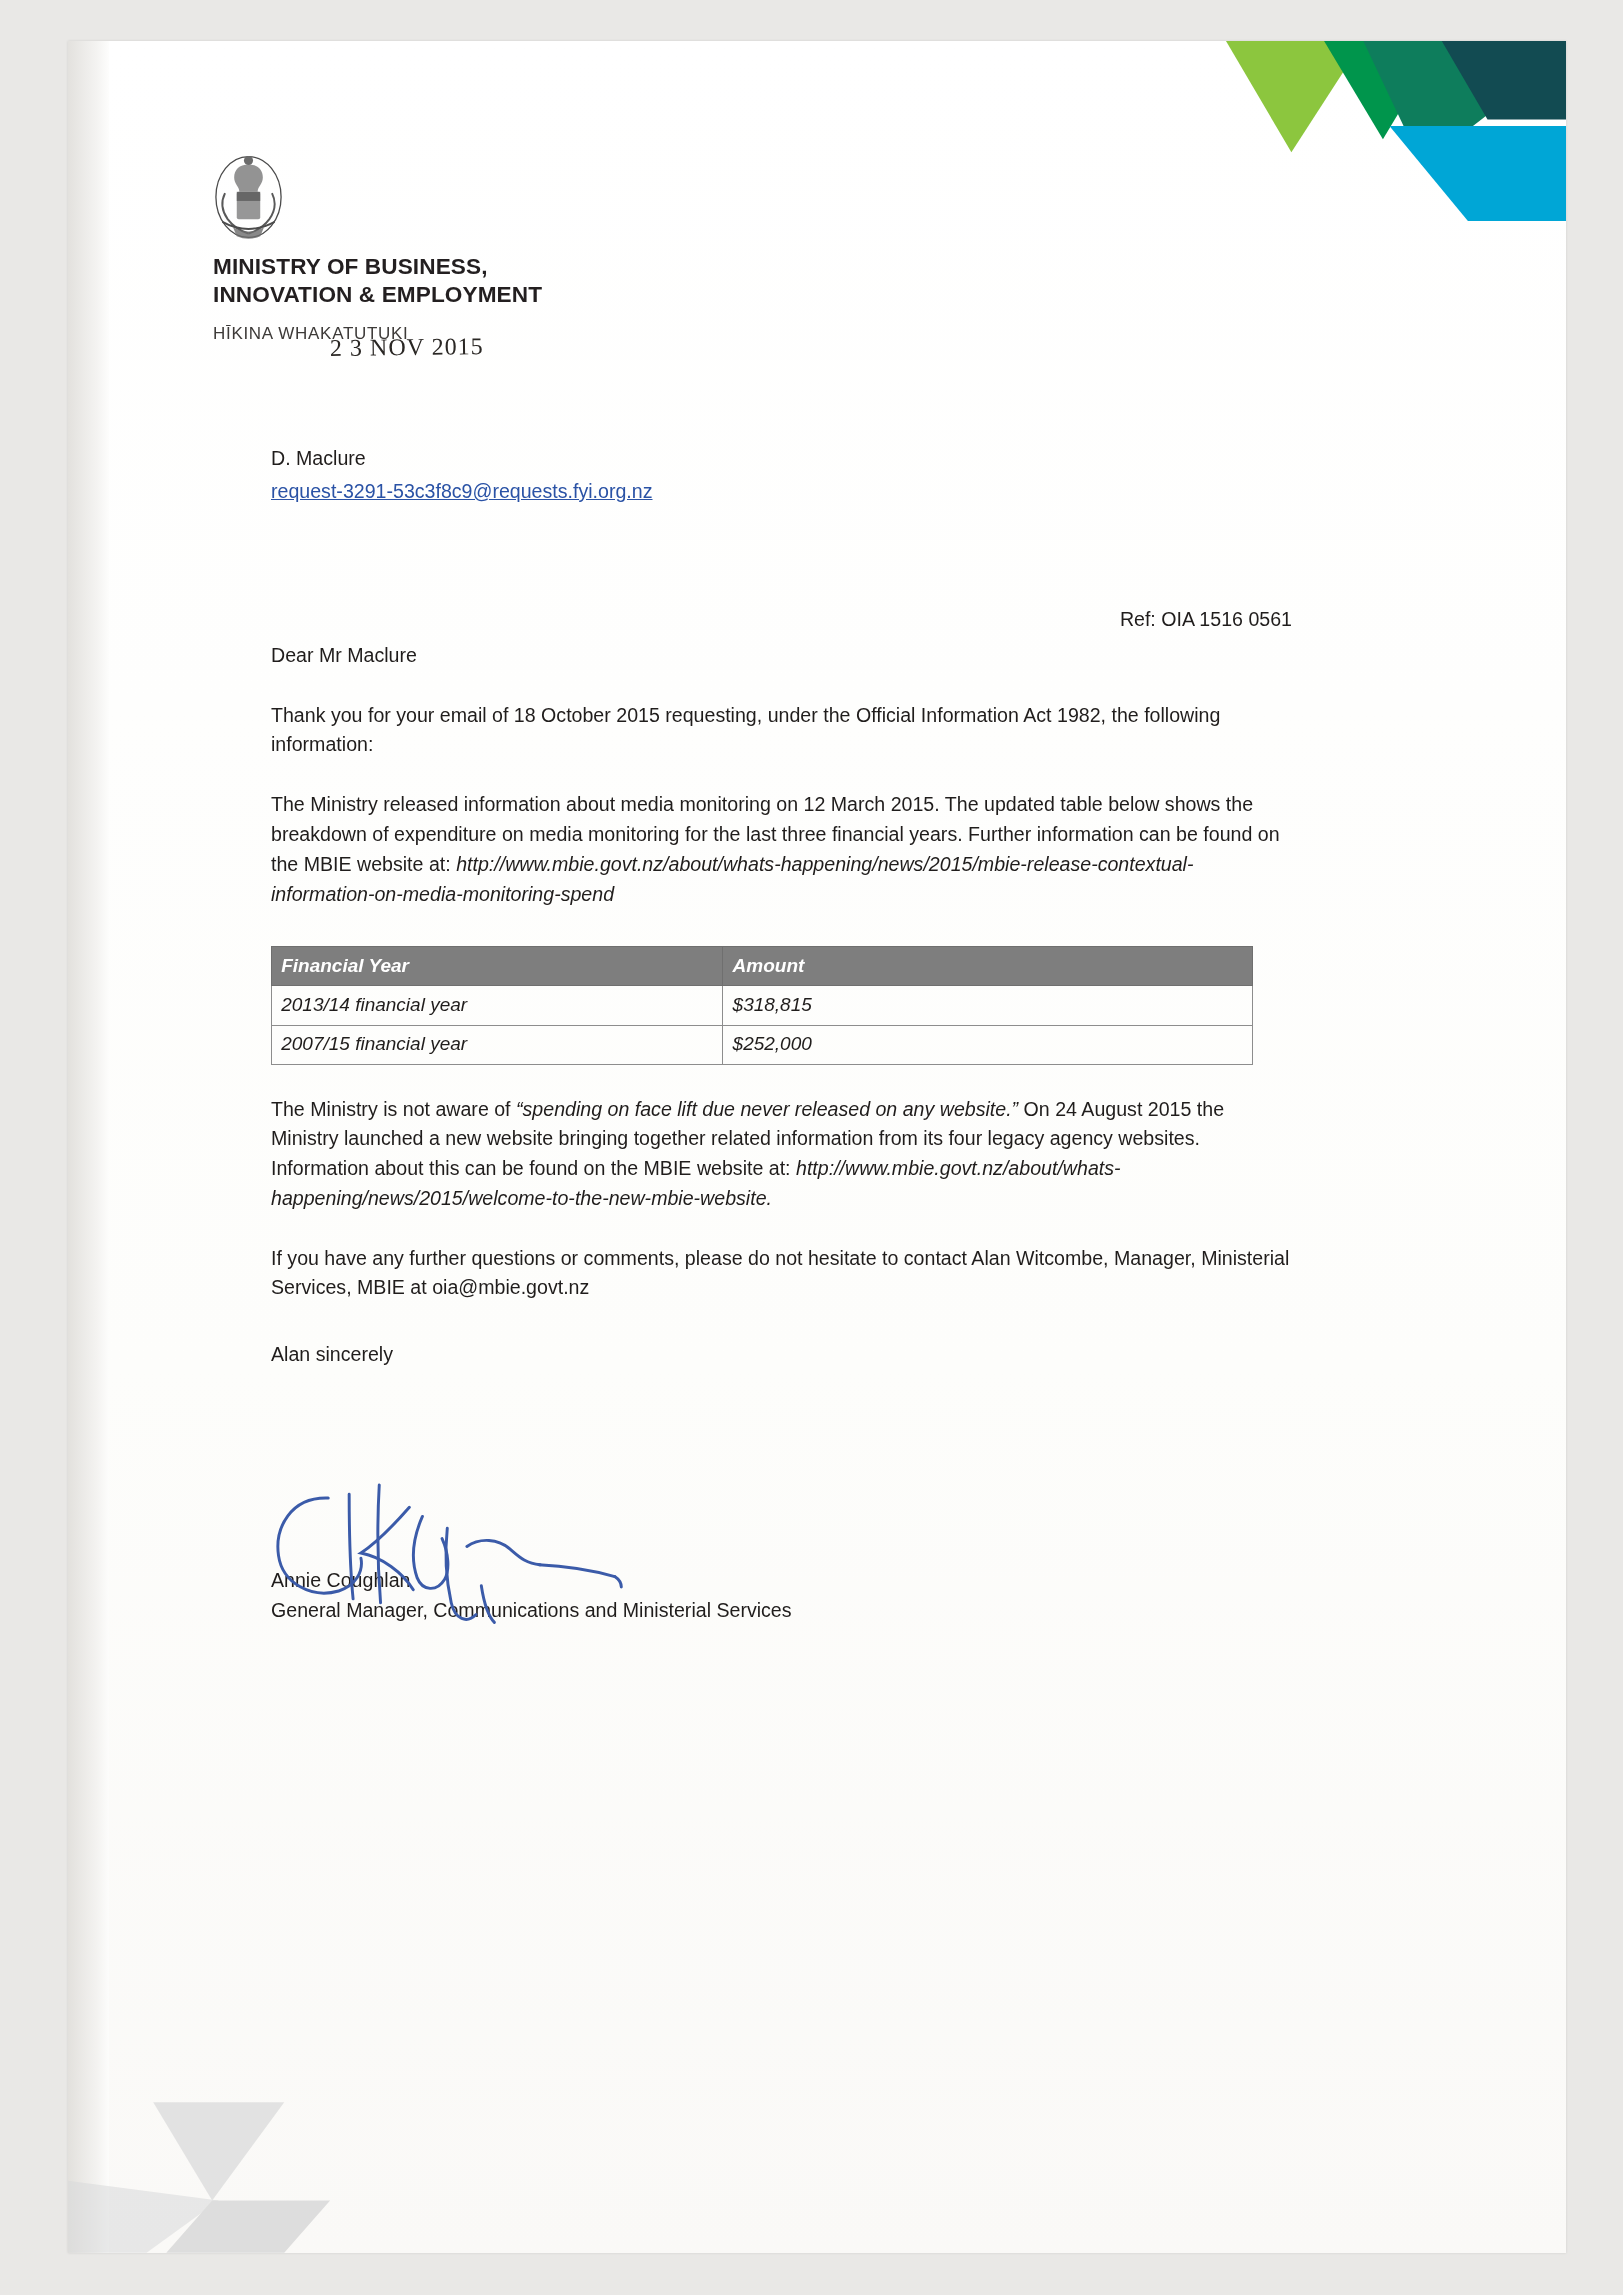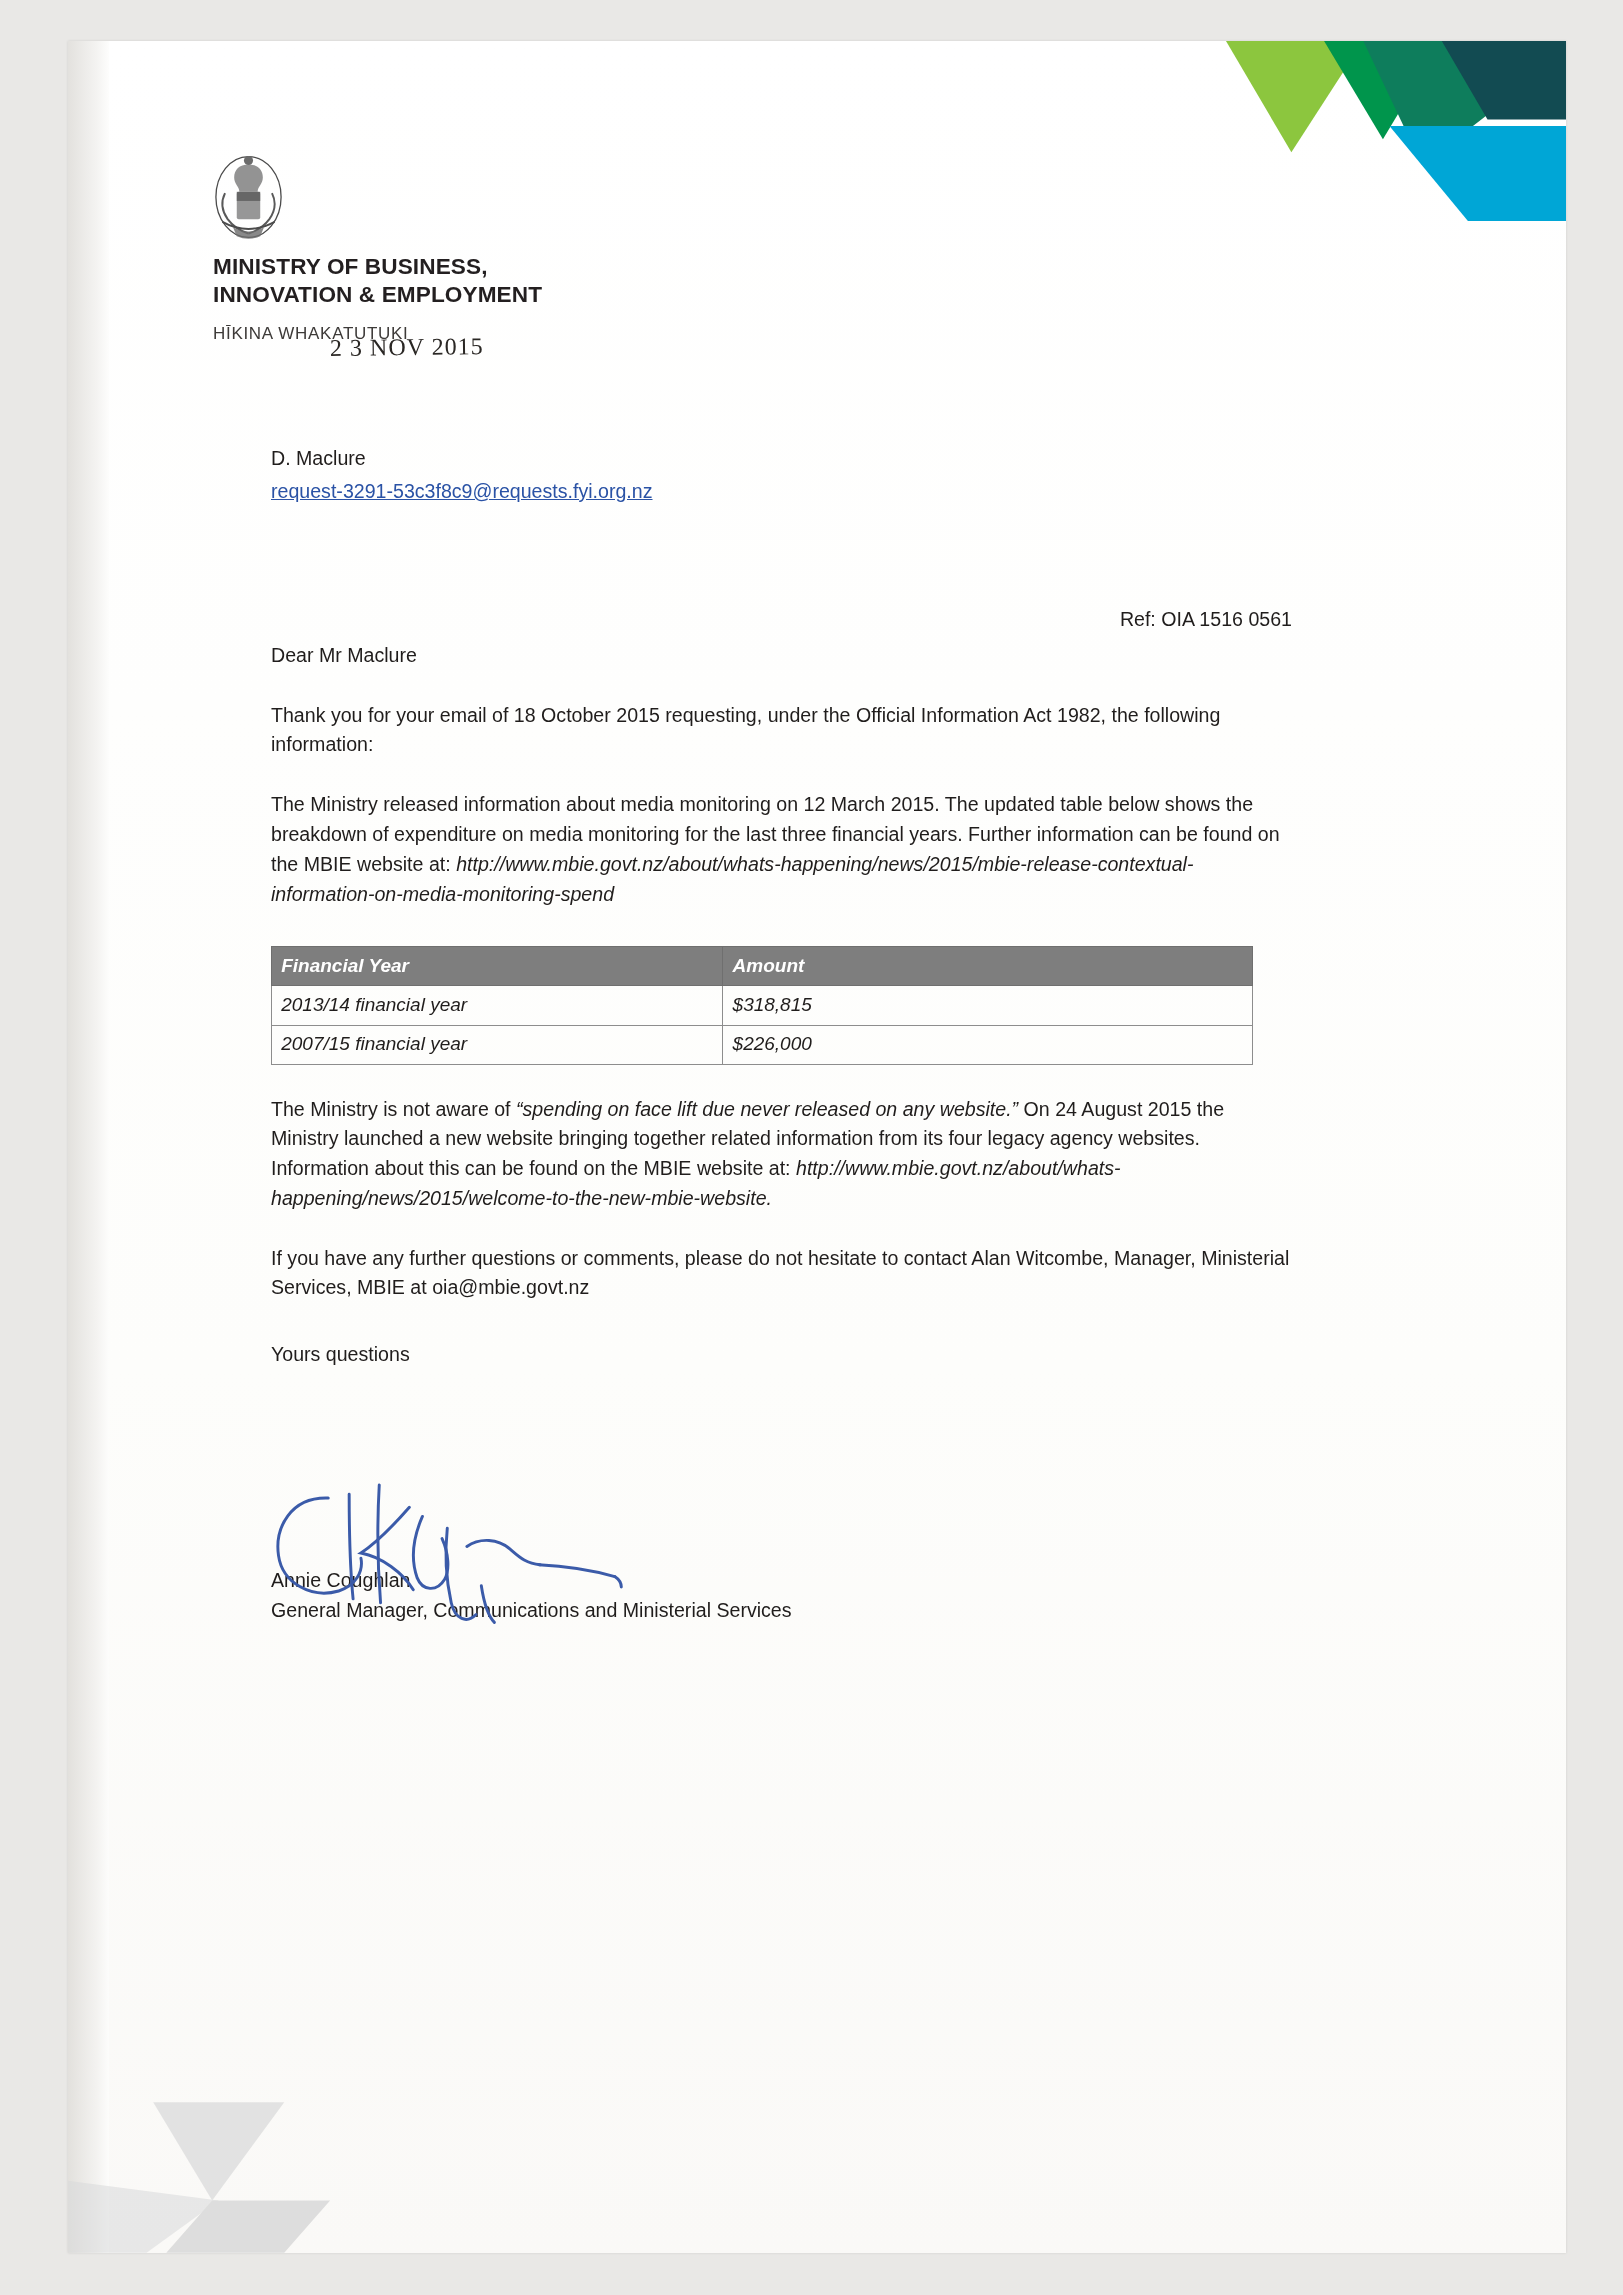--- a/index.html
+++ b/index.html
@@ -251,32 +251,32 @@
             <th>Amount</th>
           </tr>
         </thead>
         <tbody>
           <tr>
             <td>2013/14 financial year</td>
             <td>$318,815</td>
           </tr>
           <tr>
             <td>2007/15 financial year</td>
-            <td>$226,000</td>
+            <td>$252,000</td>
           </tr>
         </tbody>
       </table>
 
       <div class="para">
         <span>The Ministry is not aware of </span><span class="ital">“spending on face lift due never released on any website.”</span><span>   On 24 August 2015 the Ministry launched a new website bringing together related information from its four legacy agency websites.  Information about this can be found on the MBIE website at: </span><span class="ital">http://www.mbie.govt.nz/about/whats-happening/news/2015/welcome-to-the-new-mbie-website.</span>
       </div>
 
       <div class="para">If you have any further questions or comments, please do not hesitate to contact Alan Witcombe, Manager, Ministerial Services, MBIE at oia@mbie.govt.nz</div>
 
-      <div class="closing">Yours questions</div>
+      <div class="closing">Alan sincerely</div>
 
       <div class="sign-block">
         <svg class="signature" viewBox="0 0 700 240" xmlns="http://www.w3.org/2000/svg">
           <g fill="none" stroke="#3b5ba9" stroke-width="4.5" stroke-linecap="round">
             <path d="M118 46 C60 44 36 92 42 134 C48 176 92 200 134 188 C160 180 172 158 168 138"></path>
             <path d="M150 40 C150 110 152 160 156 200"></path>
             <path d="M196 26 C192 96 194 156 198 206"></path>
             <path d="M242 60 C214 92 186 118 168 130 C200 136 232 160 248 186"></path>
             <path d="M262 74 C248 106 244 140 254 168 C262 188 284 190 296 170 C304 156 302 130 292 108"></path>
             <path d="M300 92 C296 130 298 170 306 206 C312 232 330 238 344 224"></path>

